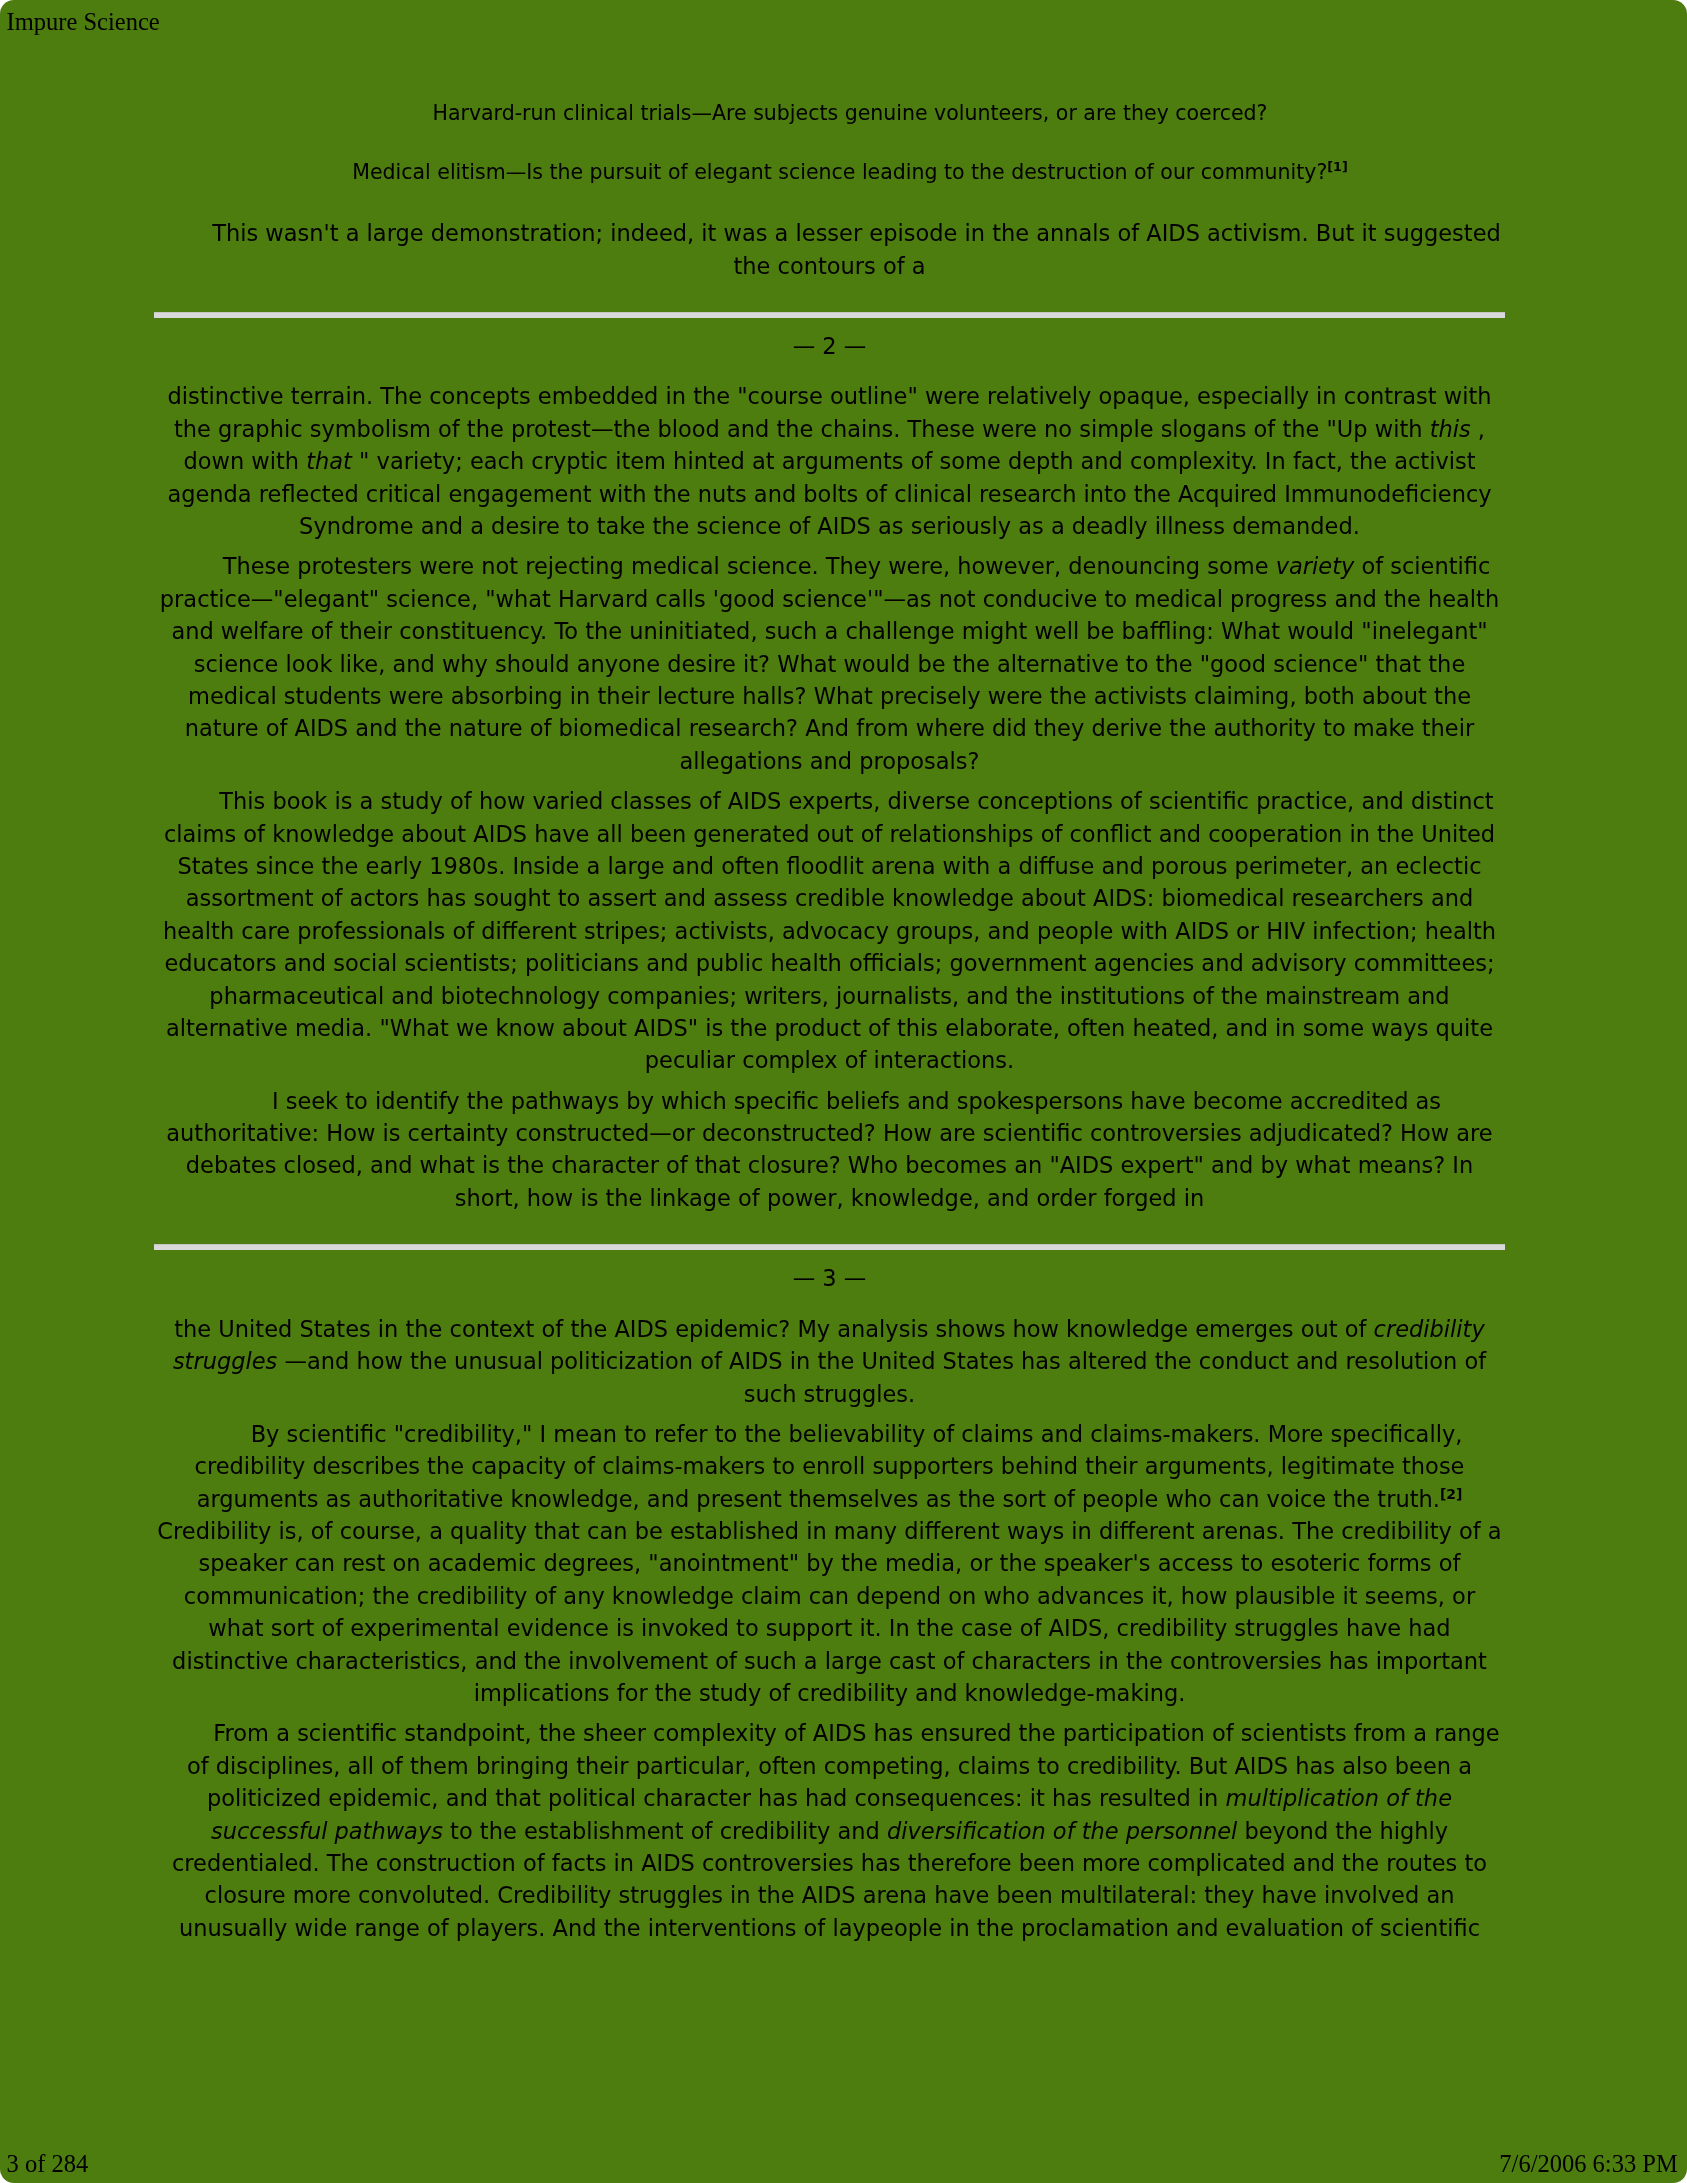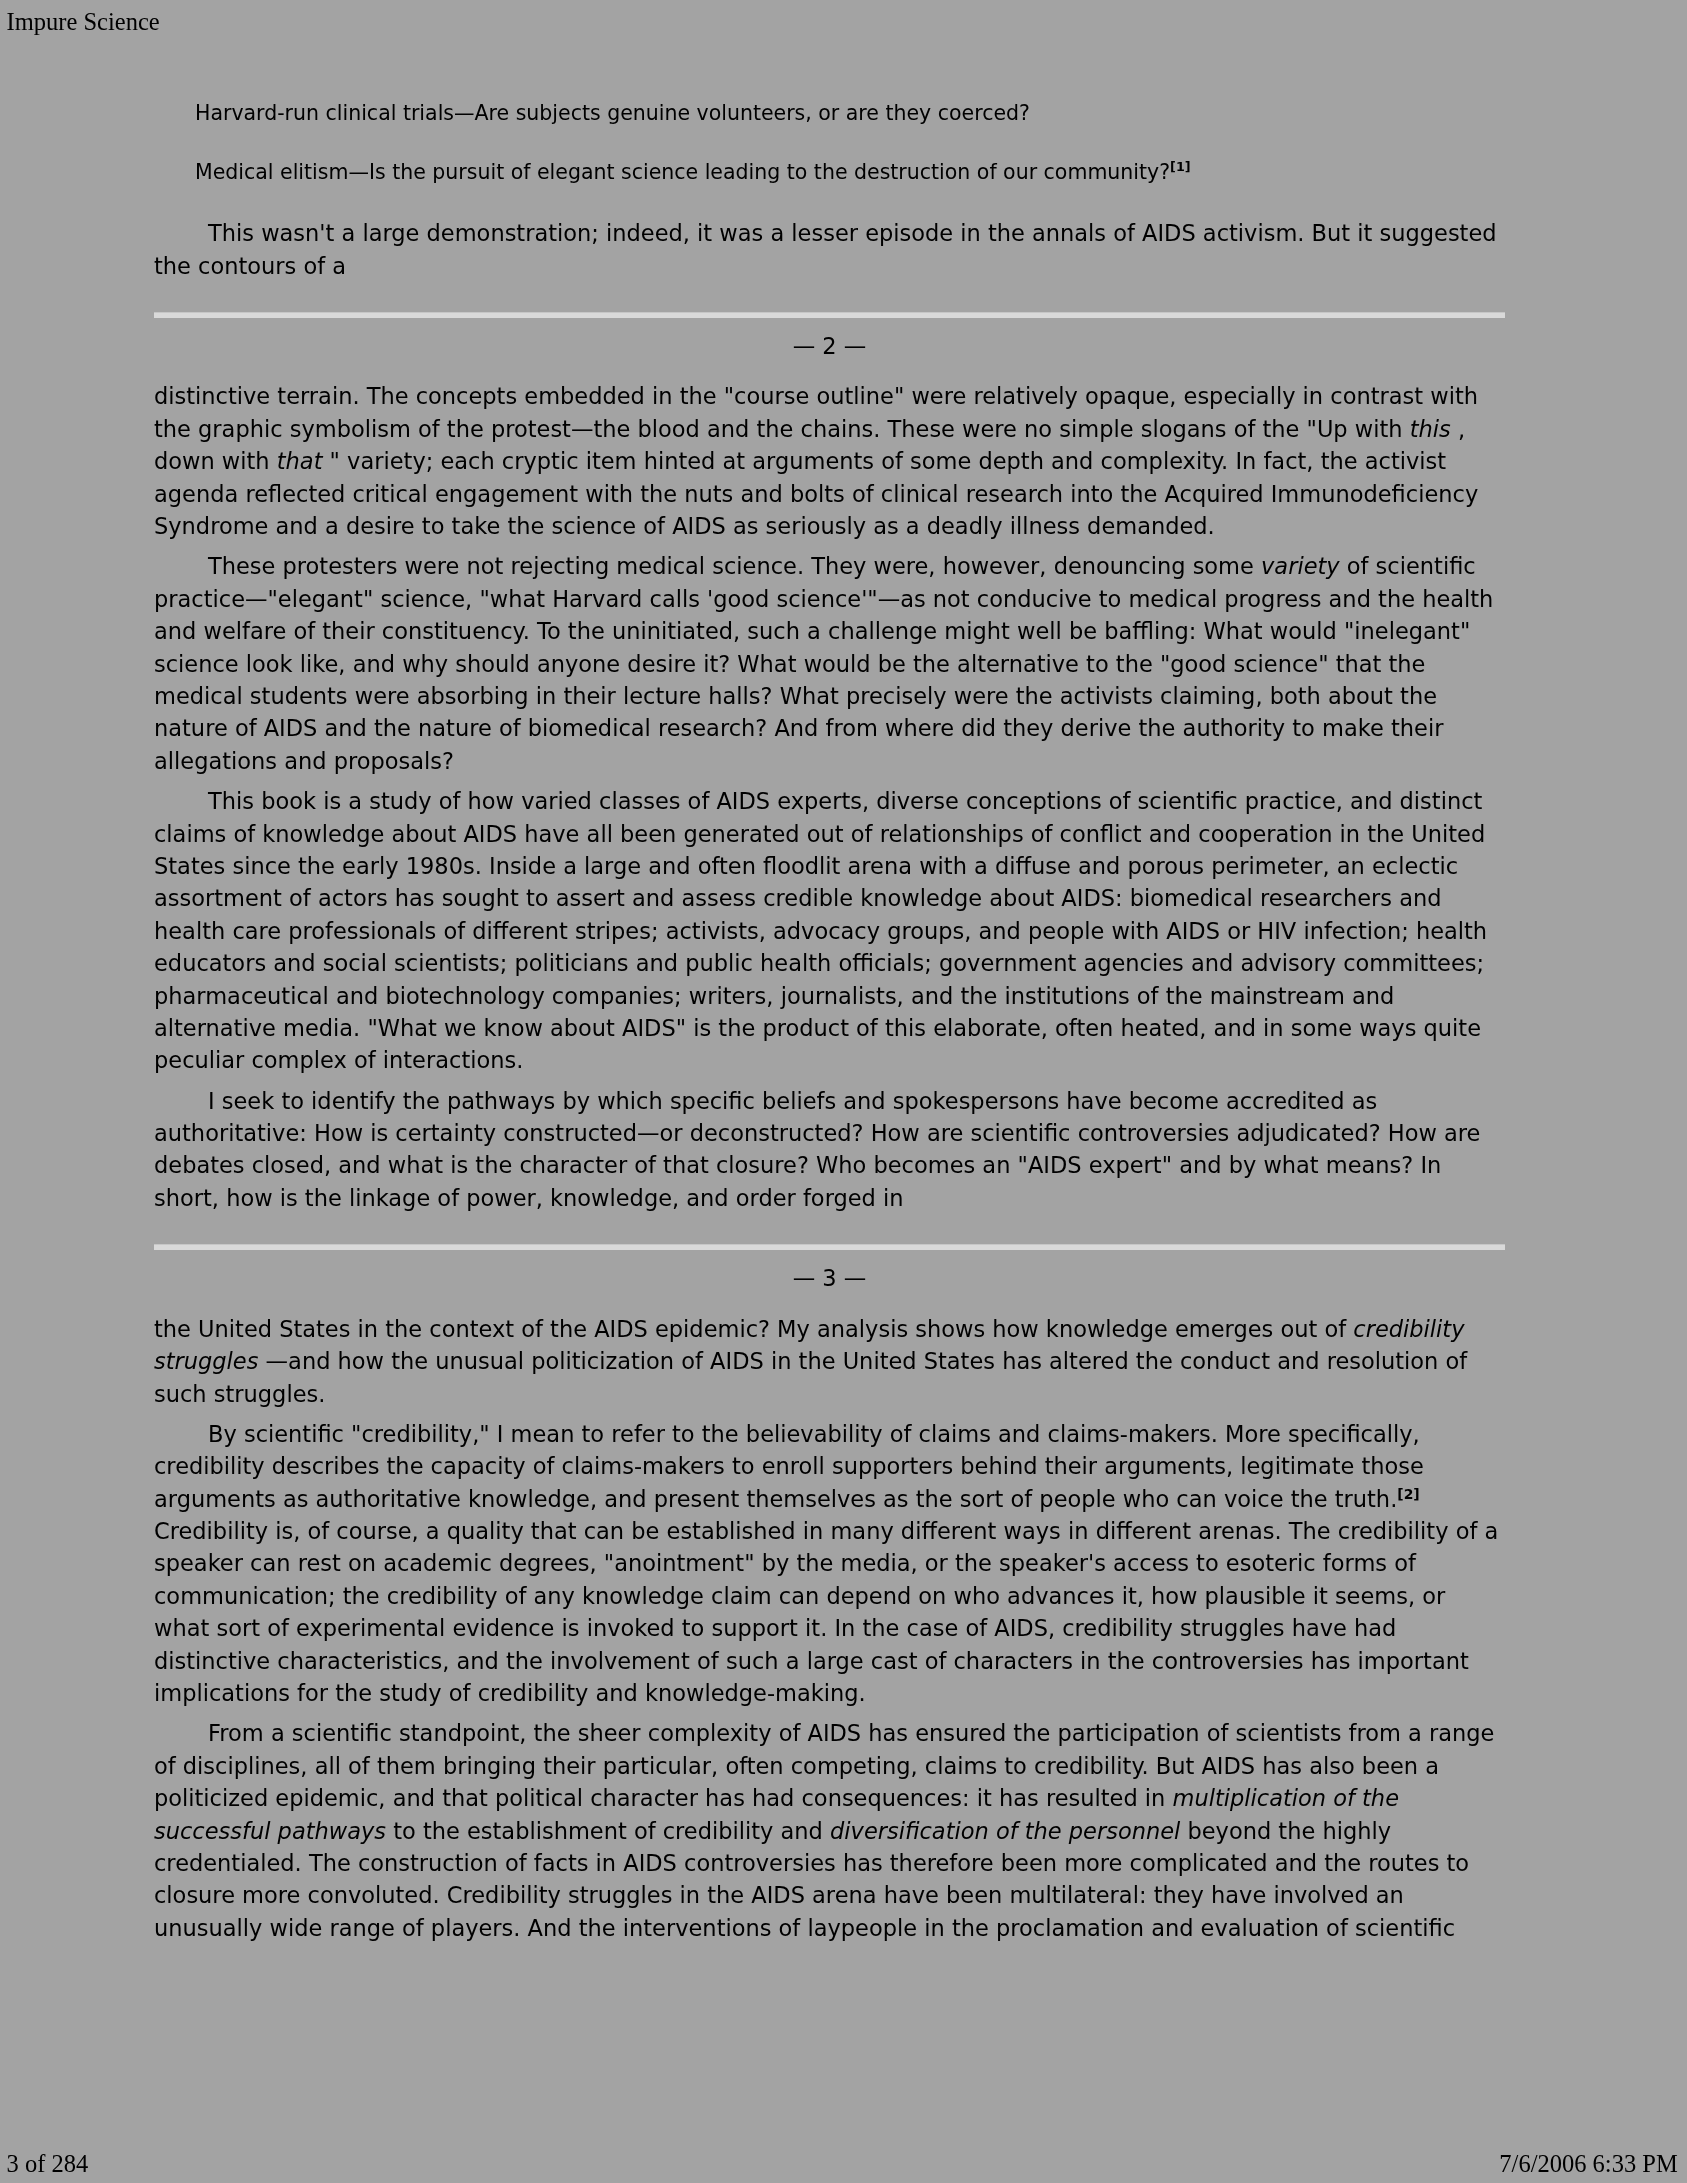--- a/index.html
+++ b/index.html
@@ -1,24 +1,25 @@
 <!DOCTYPE html>
 <html style="font-size:10.6px"><head>
 <meta charset="utf-8">
 <title>Impure Science — print view</title>
 <style>
   html, body { margin: 0; padding: 0; background: #ffffff; }
   .page {
     position: relative;
     width: 1687px;
     height: 2183px;
-    background: #a3a3a3;
+    background: #4d7c0f;
     color: #000000;
     font-family: "DejaVu Sans", sans-serif;
     overflow: hidden;
+    border-radius: 14px;
   }
   .print-header, .print-footer {
     position: absolute;
     left: 6.6px;
     right: 9.3px;
     display: flex;
     justify-content: space-between;
     font-family: "Liberation Serif", serif;
     font-size: 24.5px;
     white-space: nowrap;
@@ -27,21 +28,21 @@
   .print-footer { bottom: 5px; }
   .content {
     position: absolute;
     top: 99px;
     left: 154px;
     width: 1351px;
     font-size: 22.5px;
     line-height: 1.44;
     text-align: left;
   }
-  .content p { margin: 0 0 8px 0; }
+  .content p { margin: 0 0 8px 0; text-align: center; }
   p.para.indent { text-indent: 54px; }
   p.quote {
     margin: 0 0 30px 41px;
     font-size: 20.5px;
     line-height: 1.42;
   }
   .pagebreak { margin: 30px 0 0 0; }
   .pagebreak .rule {
     height: 4.6px;
     background: #d9d9d9;

